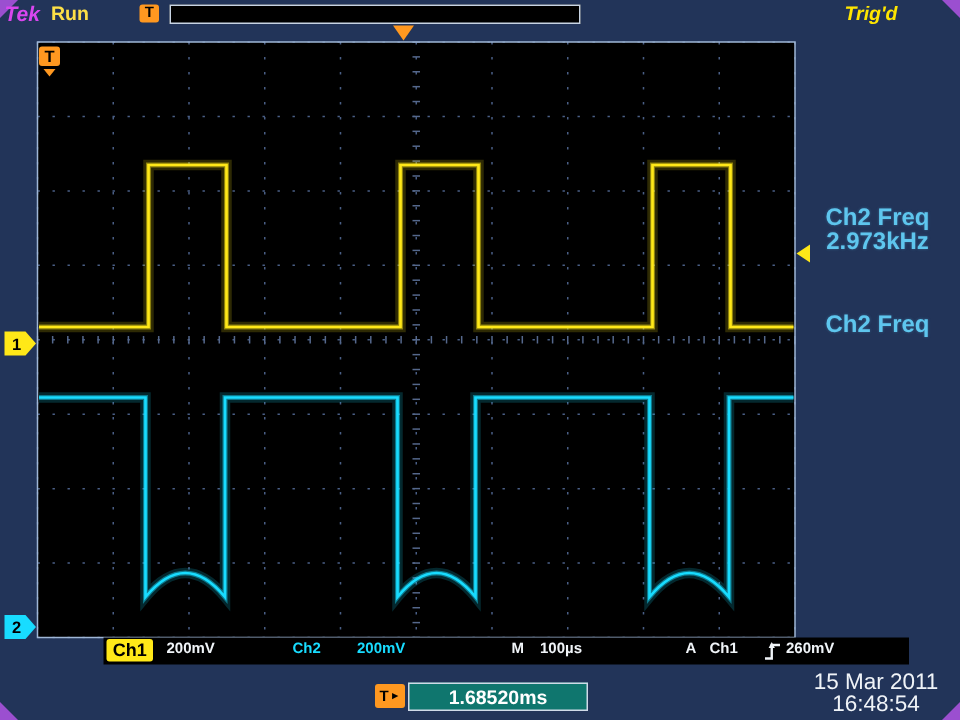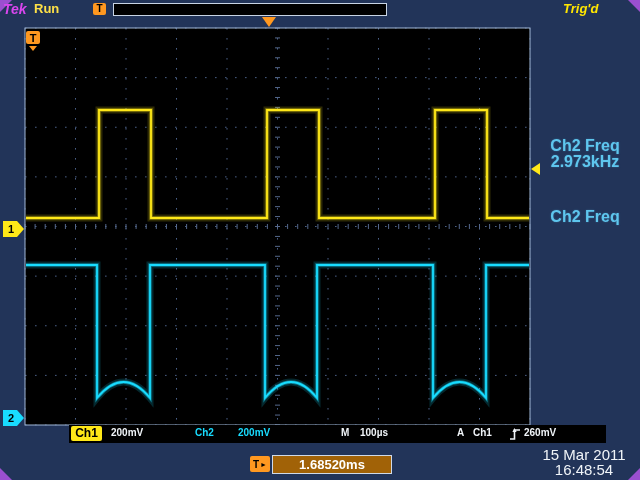--- a/index.html
+++ b/index.html
@@ -34,21 +34,21 @@
     color:#000;font-size:12px;font-weight:bold;text-align:center;line-height:15px;
   }
   .slope{position:absolute;left:440px;top:2px;}
   .tposbox{
     left:250px;top:456px;width:20px;height:16px;background:#ff9820;border-radius:2px;
     display:flex;align-items:center;justify-content:center;gap:1px;
     color:#000;font-size:10px;font-weight:bold;
   }
   .tposarrow{font-size:7px;line-height:7px;}
   .tposval{
-    left:272px;top:455px;width:118px;height:17px;background:#a16207;border:1px solid #d0dae8;
+    left:272px;top:455px;width:118px;height:17px;background:#0f766e;border:1px solid #d0dae8;
     color:#fff;font-size:13px;font-weight:bold;text-align:center;line-height:17px;
   }
   .datetime{left:528px;top:447px;width:112px;text-align:center;font-size:15px;line-height:15px;color:#f0f4f8;}
 </style>
 </head>
 <body>
 
 <div class="screen">
 
   <svg id="scope-svg" width="640" height="480">

